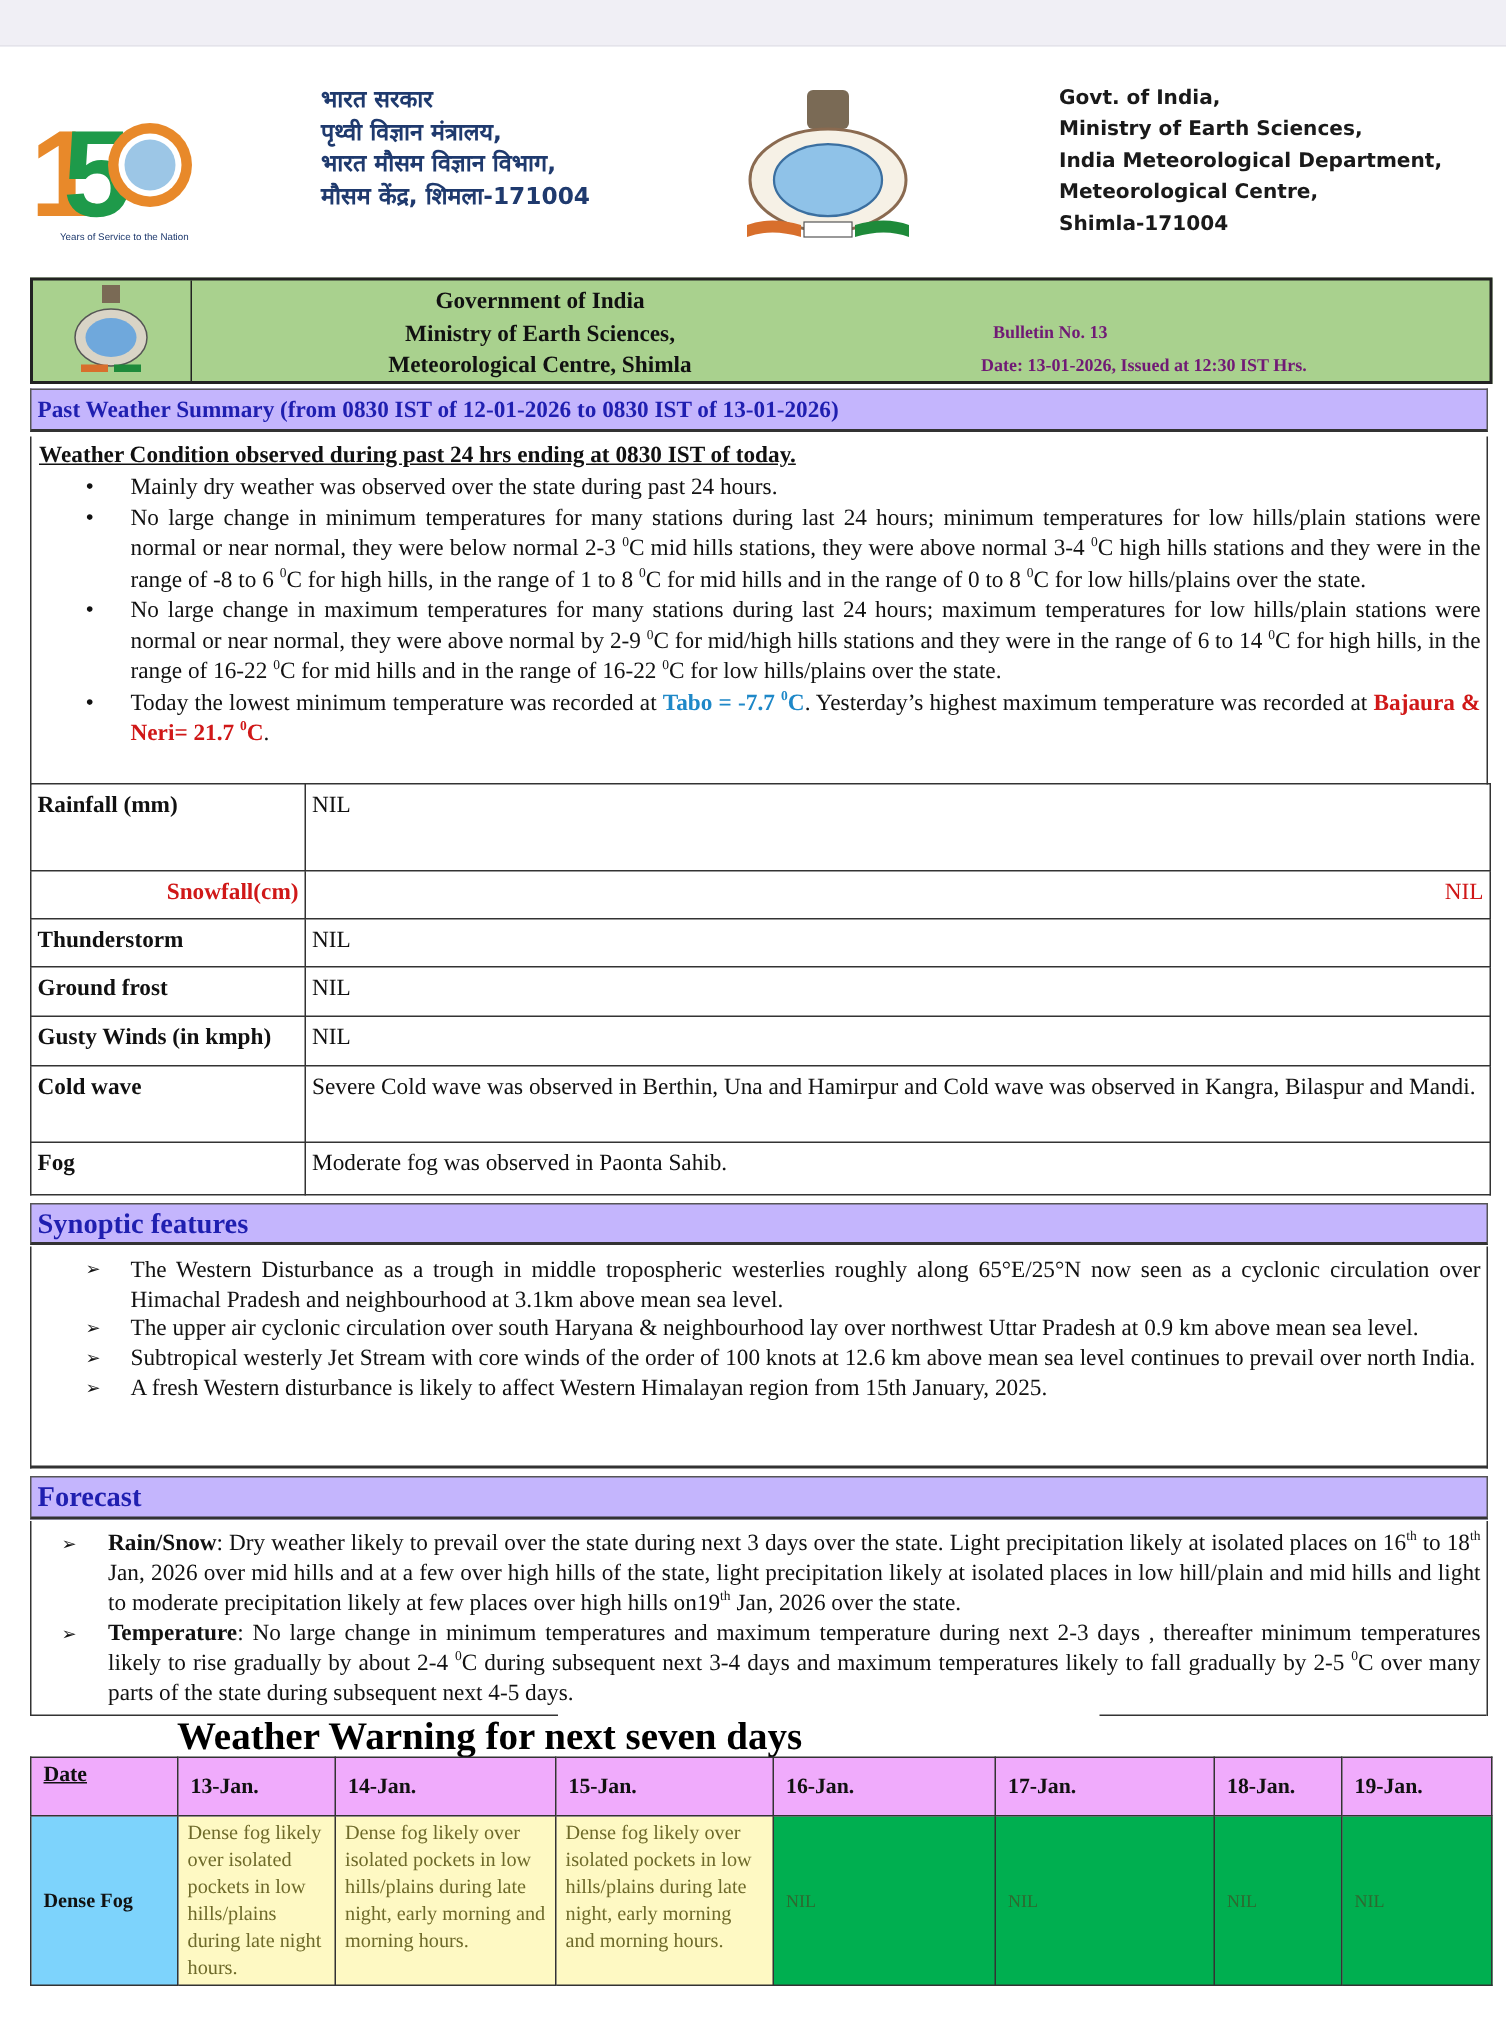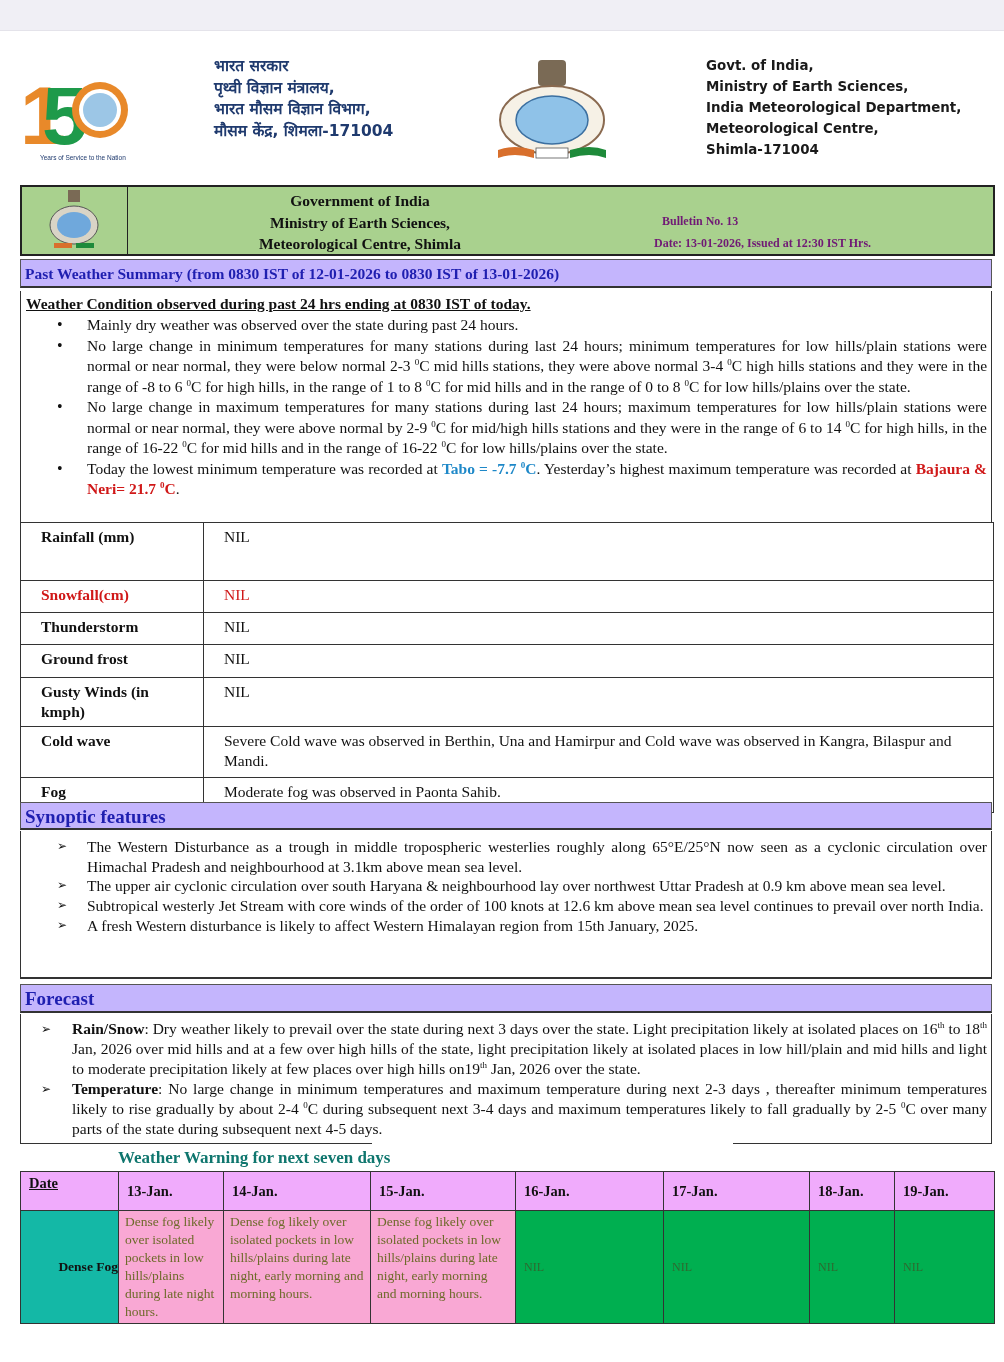--- a/index.html
+++ b/index.html
@@ -30,21 +30,21 @@
   .cond-title { position: absolute; left: 5px; top: 4px; font-weight: bold; font-size: 15.5px; text-decoration: underline; }
   .bullets { position: absolute; left: 36px; top: 24px; width: 930px; font-size: 15.5px; line-height: 20.5px; text-align: justify; }
   .bullets li { list-style: none; position: relative; padding-left: 30px; }
   .bullets li::before { content: "\2022"; position: absolute; left: 0; top: 0; font-size: 16px; }
   sup { font-size: 9px; vertical-align: super; line-height: 0; }
   .blue { color: #1e88c8; font-weight: bold; }
   .red { color: #d01818; font-weight: bold; }
 
   
   .obs-table { position: absolute; left: 20px; top: 522px; width: 974px; border-collapse: collapse; font-size: 15.5px; }
-  .obs-table td { border: 1px solid #333; vertical-align: top; padding: 4px 20px; line-height: 20px; }
+  .obs-table td { border: 1px solid #333; vertical-align: top; padding: 4px 4px; line-height: 20px; }
   .obs-table td.lbl { width: 183px; font-weight: bold; }
   .obs-table td.val { }
   .snow { color: #d01818; }
 
   
   .syn-bar { top: 802px; height: 28px; font-size: 19px; line-height: 27px; padding-left: 4px; border-bottom: 2px solid #333; }
   .syn-block { position: absolute; left: 20px; top: 831px; width: 972px; height: 148px; border-left: 1px solid #333; border-right: 1px solid #333; border-bottom: 2px solid #333; }
   .arrows { position: absolute; left: 36px; top: 6px; width: 930px; font-size: 15.5px; line-height: 19.7px; text-align: justify; }
   .arrows li { list-style: none; position: relative; padding-left: 30px; }
   .arrows li::before { content: "\27A2"; position: absolute; left: 0; top: 0; font-size: 12px; }
@@ -52,28 +52,28 @@
   
   .fc-bar { top: 984px; height: 29px; font-size: 19px; line-height: 27px; padding-left: 4px; border-bottom: 2px solid #333; }
   .fc-block { position: absolute; left: 20px; top: 1014px; width: 972px; height: 130px; border-left: 1px solid #333; border-right: 1px solid #333; }
   .fc-list { position: absolute; left: 20px; top: 5px; width: 946px; font-size: 15.5px; line-height: 20px; text-align: justify; }
   .fc-list li { list-style: none; position: relative; padding-left: 31px; }
   .fc-list li::before { content: "\27A2"; position: absolute; left: 0; top: 0; font-size: 12px; }
   .fc-line1 { position: absolute; left: 20px; top: 1143px; width: 352px; border-top: 1px solid #333; }
   .fc-line2 { position: absolute; left: 733px; top: 1143px; width: 258px; border-top: 1px solid #333; }
 
   
-  .warn-title { position: absolute; left: 118px; top: 1145px; font-size: 17px; font-weight: bold; color: #0f766e; line-height: 26px; }
+  .warn-title { position: absolute; left: 118px; top: 1145px; font-size: 26px; font-weight: bold; color: #000000; line-height: 26px; }
   .warn-table { position: absolute; left: 20px; top: 1171px; width: 975px; border-collapse: collapse; font-size: 14.5px; }
   .warn-table th, .warn-table td { border: 1px solid #333; text-align: left; }
   .warn-table th { background: #f0abfc; height: 39px; padding: 0 8px; font-weight: bold; vertical-align: middle; }
   .warn-table th.date-h { text-decoration: underline; vertical-align: top; padding-top: 3px; }
   .warn-table td { height: 98px; vertical-align: middle; font-size: 13.5px; line-height: 18px; }
-  .warn-table td.hazard { font-weight: bold; background: #14b8a6; padding-left: 8px; font-size: 13.5px; text-align: right; }
-  .warn-table td.yellow { background: #f9a8d4; color: #6e6a2a; padding: 2px 6px; vertical-align: top; }
+  .warn-table td.hazard { font-weight: bold; background: #7dd3fc; padding-left: 8px; font-size: 13.5px; }
+  .warn-table td.yellow { background: #fef9c3; color: #6e6a2a; padding: 2px 6px; vertical-align: top; }
   .warn-table td.green { background: #00af50; color: #2d6a30; padding-left: 8px; font-size: 12px; }
 </style>
 </head>
 <body>
 
 <div class="topbar"></div>
 
 <div class="logo150">
   <svg width="112" height="100" viewBox="0 0 112 100">
     <text x="0" y="78" font-family="Liberation Sans, sans-serif" font-size="82" font-weight="bold" fill="#e8892a">1</text>
@@ -143,21 +143,21 @@
     <li><span>Today the lowest minimum temperature was recorded at </span><span class="blue"><span>Tabo = -7.7 </span><sup>0</sup><span>C</span></span><span>. Yesterday’s highest maximum temperature was recorded at </span><span class="red"><span>Bajaura &amp; Neri= 21.7 </span><sup>0</sup><span>C</span></span><span>.</span></li>
   </ul>
 </div>
 
 <table class="obs-table">
   <tbody>
       <tr style="height:58px;">
     <td class="lbl">Rainfall (mm)</td>
     <td class="val">NIL</td>
   </tr>
-  <tr style="height:32px;">
+  <tr style="height:32px;text-align:right;">
     <td class="lbl snow">Snowfall(cm)</td>
     <td class="val snow">NIL</td>
   </tr>
   <tr style="height:32px;">
     <td class="lbl">Thunderstorm</td>
     <td class="val">NIL</td>
   </tr>
   <tr style="height:33px;">
     <td class="lbl">Ground frost</td>
     <td class="val">NIL</td>

